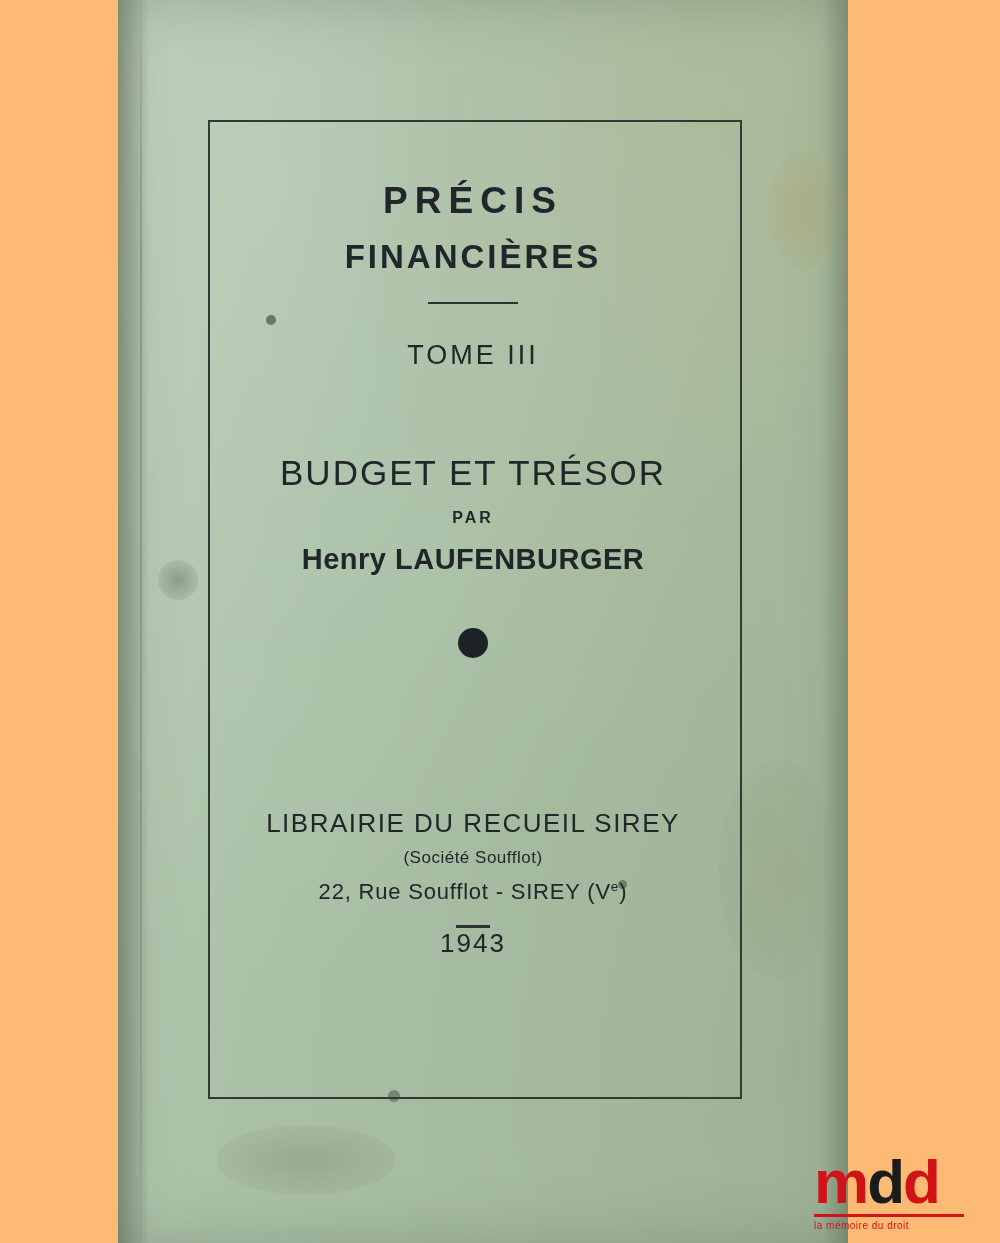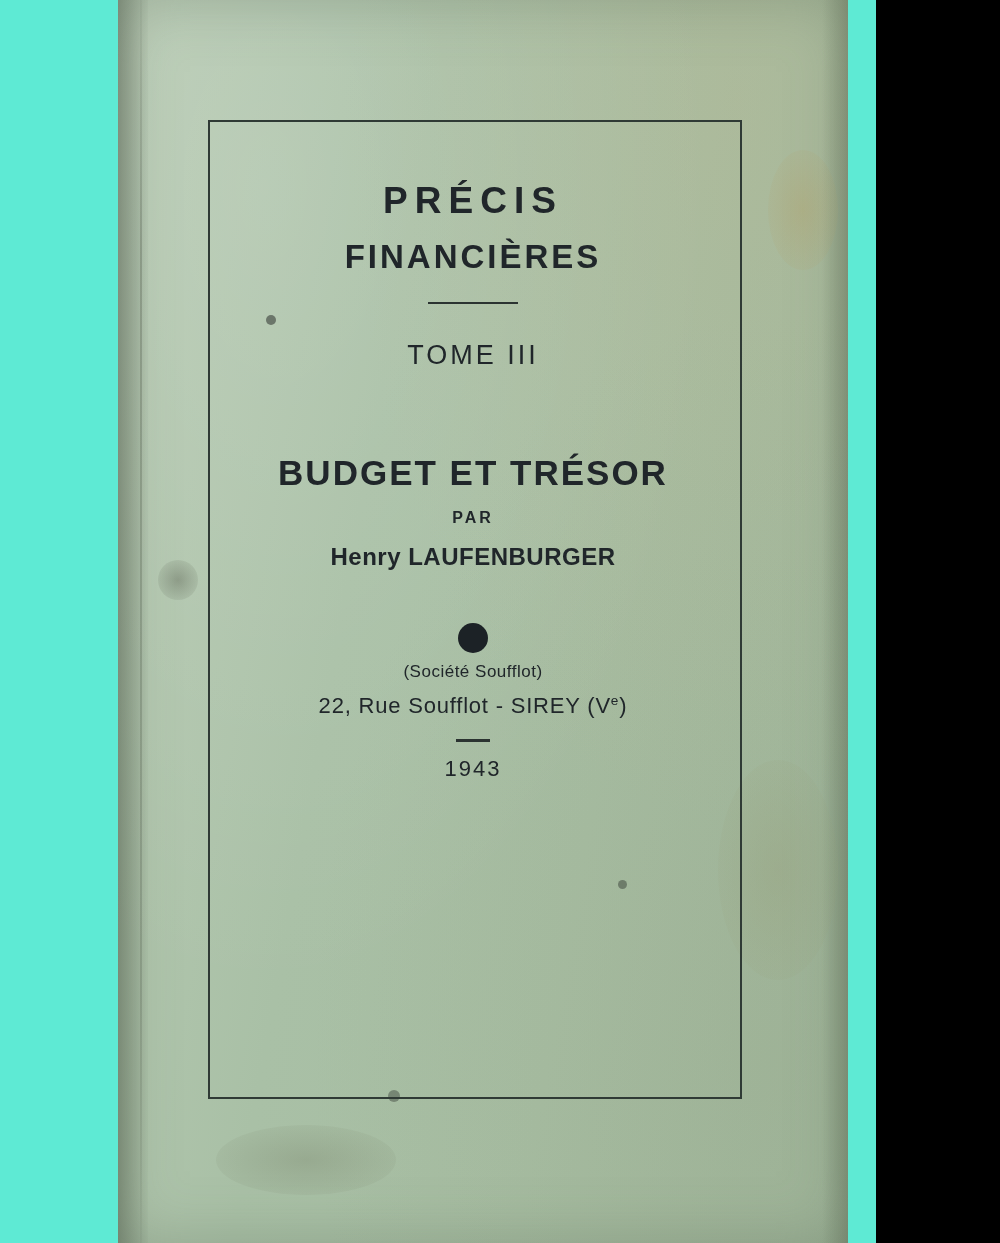--- a/index.html
+++ b/index.html
@@ -9,23 +9,23 @@
   }
   body {
     width: 1000px;
     height: 1243px;
     overflow: hidden;
     font-family: "Liberation Sans", sans-serif;
   }
 
   #page {
     position: relative;
-    width: 876px;
+    width: 1000px;
     height: 1243px;
-    background: #5eead4;
+    background: #fdba74;
   }
 
   
   .cover {
     position: absolute;
     left: 118px;
     top: 0px;
     width: 730px;
     height: 1243px;
     background:
@@ -129,32 +129,32 @@
   }
   .t-tome {
     margin-top: 36px;
     font-size: 27px;
     letter-spacing: 3px;
     font-weight: 400;
   }
   .t-title {
     margin-top: 82px;
     font-size: 35px;
-    font-weight: 700;
+    font-weight: 400;
     letter-spacing: 2px;
   }
   .t-par {
     margin-top: 16px;
     font-size: 16px;
     letter-spacing: 3px;
     font-weight: 700;
   }
   .t-author {
     margin-top: 16px;
-    font-size: 24px;
+    font-size: 29px;
     font-weight: 700;
     letter-spacing: 0.5px;
   }
   .t-affil {
     margin-top: 8px;
     font-size: 15px;
     letter-spacing: 0.6px;
     font-weight: 400;
   }
   .dot {
@@ -174,22 +174,21 @@
     margin-top: 9px;
     font-size: 17px;
     letter-spacing: 0.5px;
   }
   .t-addr {
     margin-top: 11px;
     font-size: 22px;
     letter-spacing: 0.8px;
   }
   .t-year {
-    margin-top: 14px;
-    font-size: 22px;
+    font-size: 26px;
     letter-spacing: 2px;
   }
   sup { font-size: 0.62em; vertical-align: super; }
 
   
   .logo {
     position: absolute;
     right: 16px;
     bottom: 12px;
     width: 170px;
@@ -249,25 +248,33 @@
       <div class="rule"></div>
 
       <div class="t-tome">TOME III</div>
 
       <div class="t-title">BUDGET ET TRÉSOR</div>
       <div class="t-par">PAR</div>
       <div class="t-author">Henry LAUFENBURGER</div>
 
       <div class="dot"></div>
 
+      <div class="t-pub">LIBRAIRIE DU RECUEIL SIREY</div>
       <div class="t-sa">(Société Soufflot)</div>
       <div class="t-addr">
         <span>22, Rue Soufflot - SIREY (V</span><sup>e</sup><span>)</span>
       </div>
 
       <div class="rule short"></div>
 
       <div class="t-year">1943</div>
     </div>
   </div>
 
+  <div class="logo">
+    <div class="logo-mark">
+      <span>m</span><span class="dark">d</span><span>d</span>
+    </div>
+    <div class="logo-bar"></div>
+    <div class="logo-sub">la mémoire du droit</div>
+  </div>
 
 </div>
 
 </body></html>

